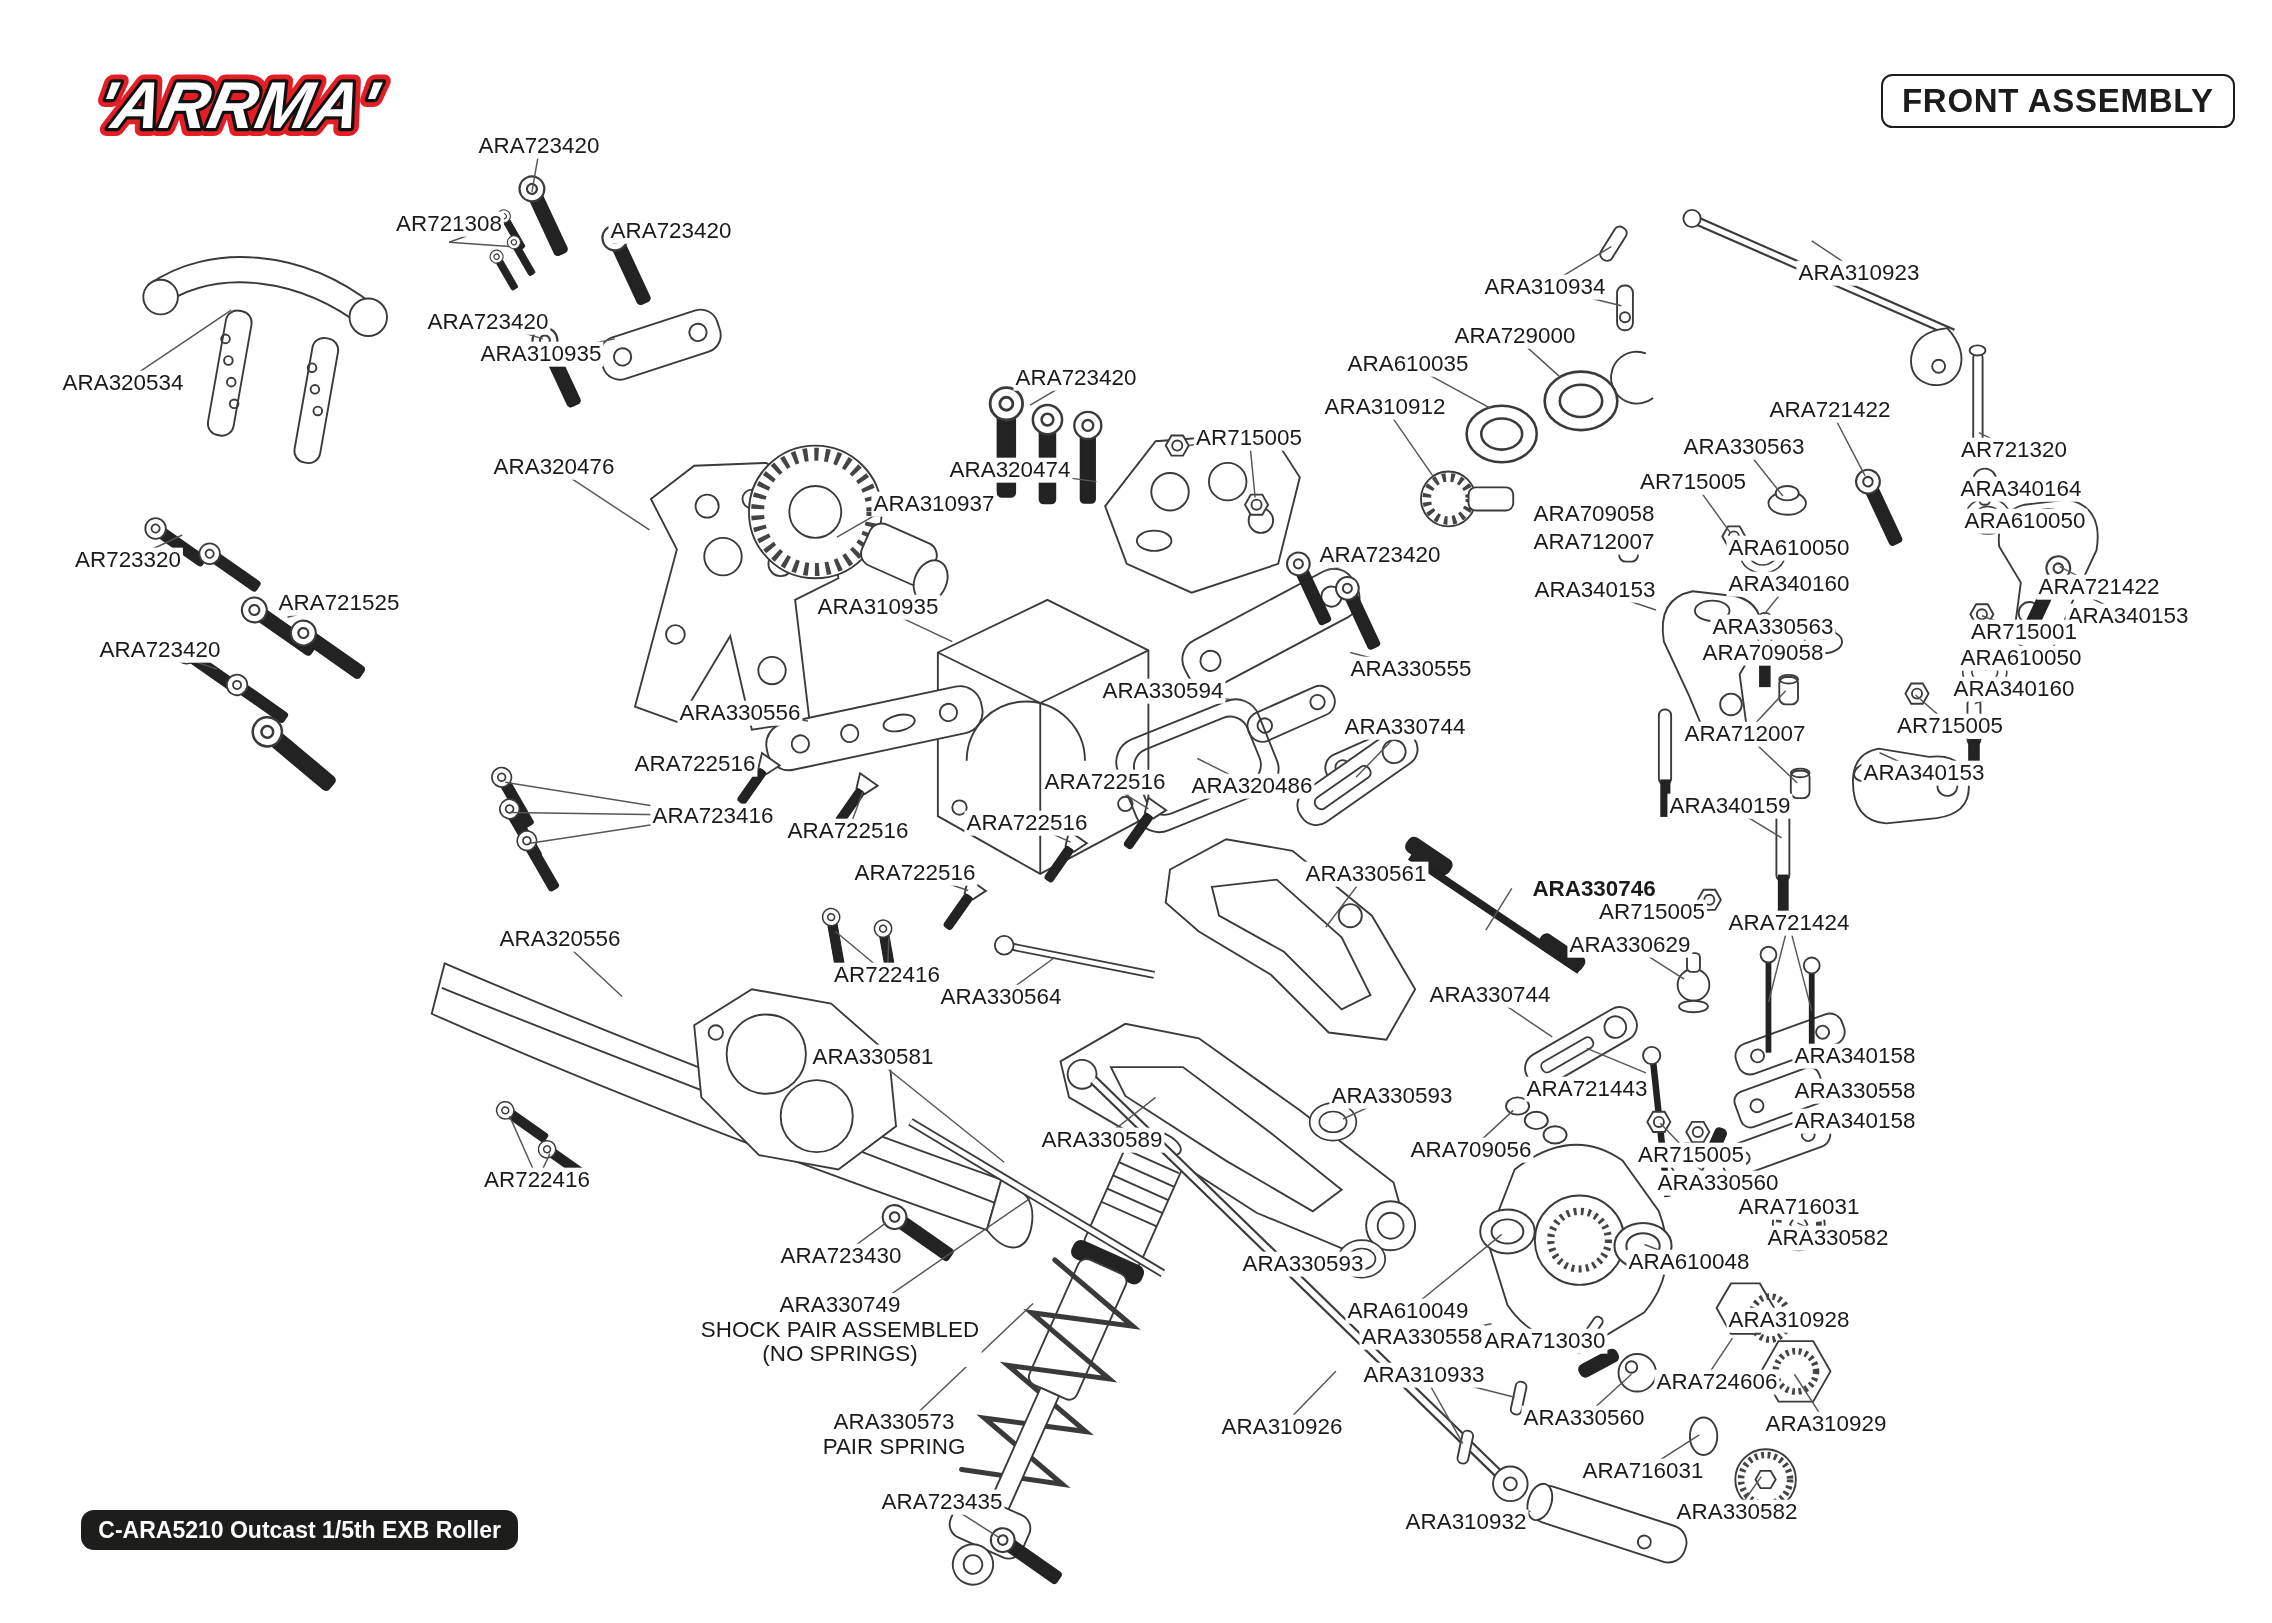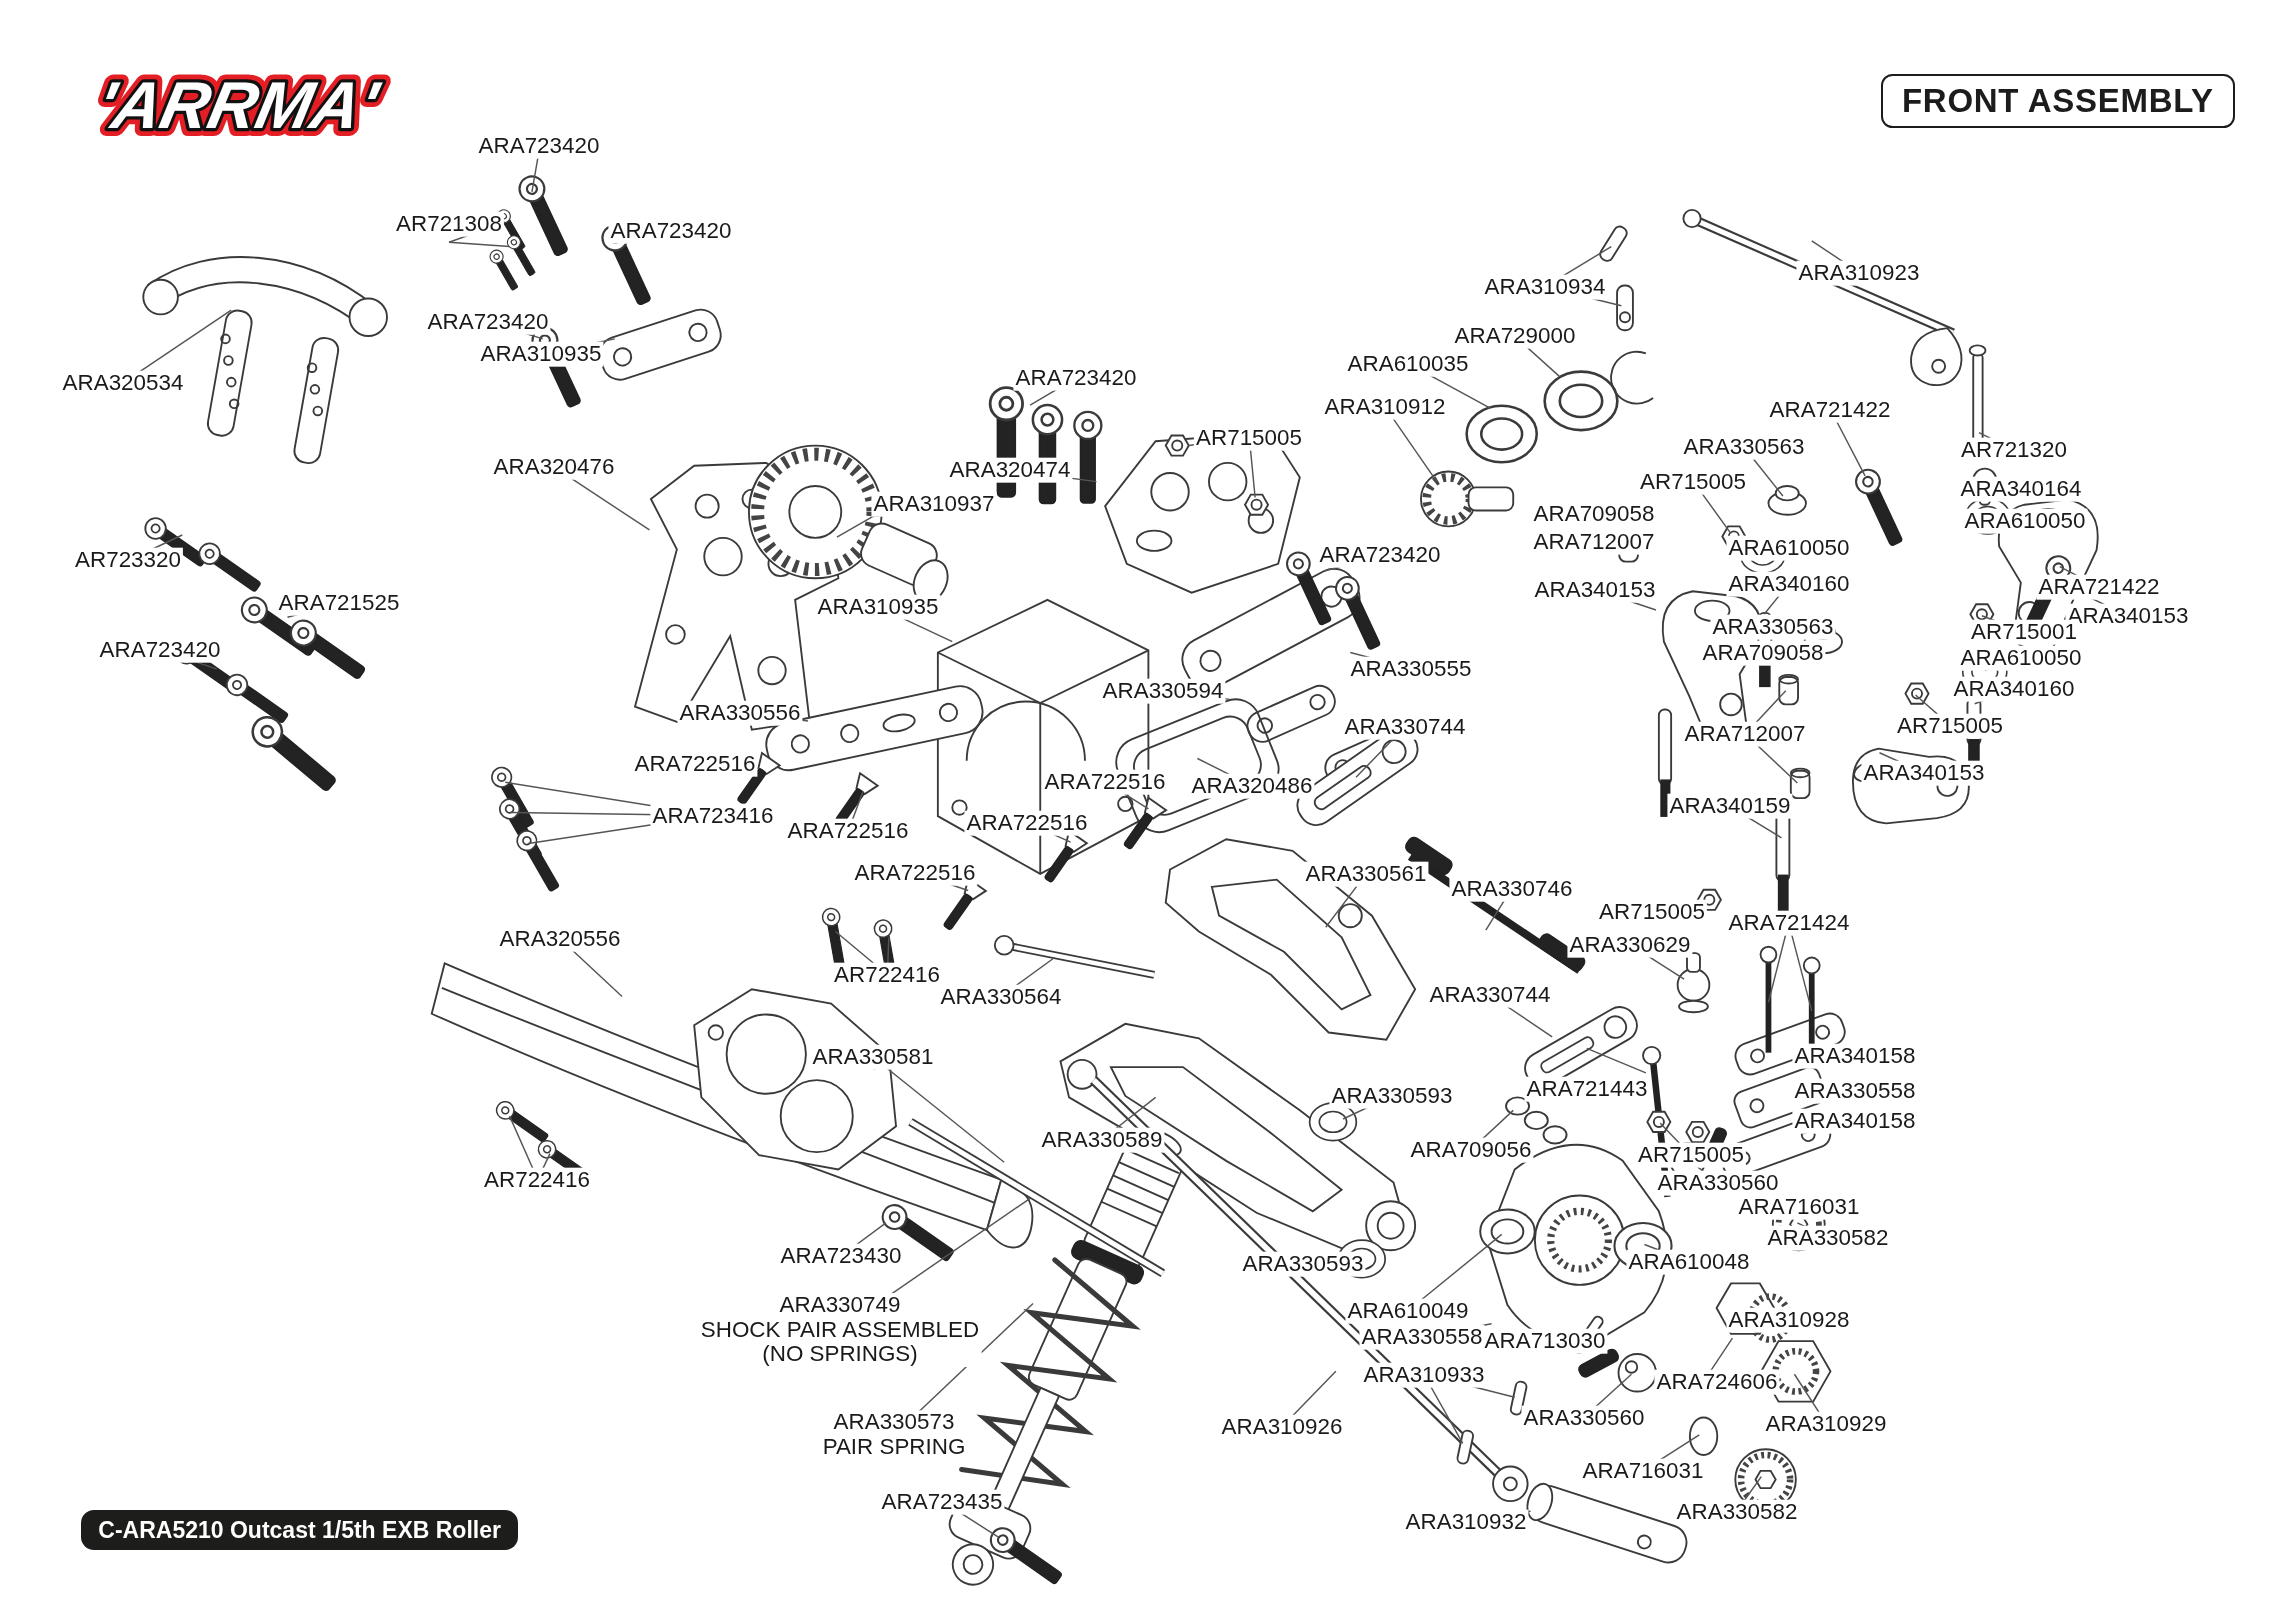--- a/index.html
+++ b/index.html
@@ -618,21 +618,21 @@
       </div>
       <div class="lbl" style="left: 1252px; top: 786px;">
         <div>ARA320486</div>
       </div>
       <div class="lbl" style="left: 1405px; top: 727px;">
         <div>ARA330744</div>
       </div>
       <div class="lbl" style="left: 1366px; top: 874px;">
         <div>ARA330561</div>
       </div>
-      <div class="lbl" style="left: 1512px; top: 889px;">
+      <div class="lbl" style="left: 1594px; top: 889px; font-weight: bold;">
         <div>ARA330746</div>
       </div>
       <div class="lbl" style="left: 1652px; top: 912px;">
         <div>AR715005</div>
       </div>
       <div class="lbl" style="left: 1789px; top: 923px;">
         <div>ARA721424</div>
       </div>
       <div class="lbl" style="left: 1630px; top: 945px;">
         <div>ARA330629</div>

